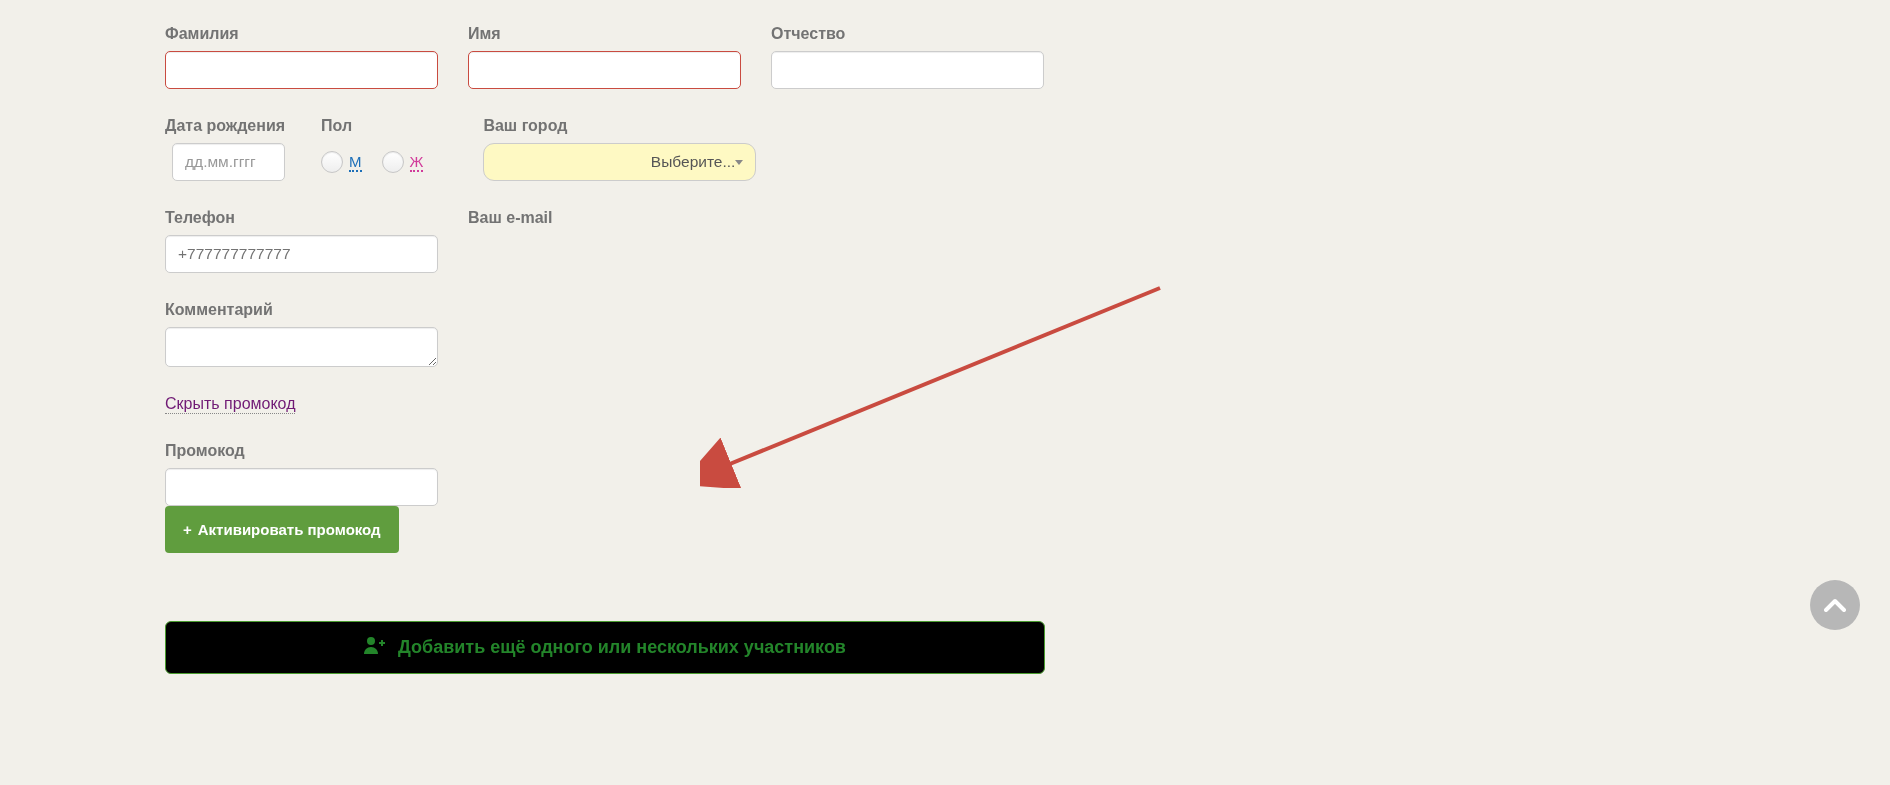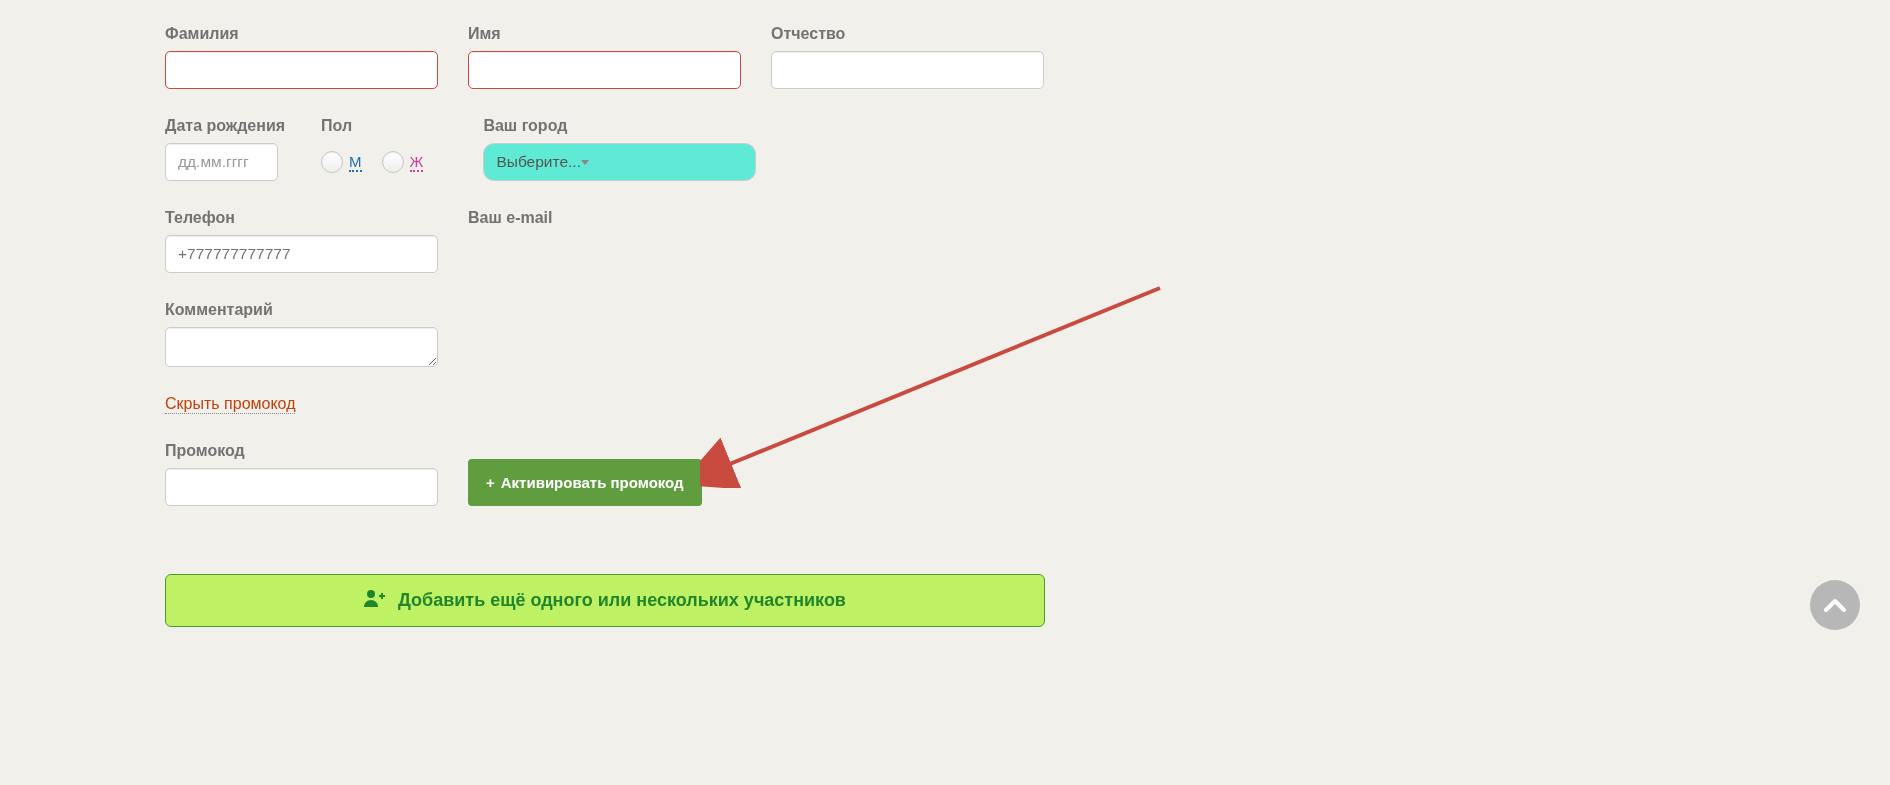--- a/index.html
+++ b/index.html
@@ -33,70 +33,70 @@
     padding: 6px 12px;
     font-size: 15.5px;
     color: #737373;
     box-shadow: inset 0 1px 1px rgba(0,0,0,.07);
     font-family: inherit;
   }
   input.error { border-color: #c94b40; }
   input.narrow { width: 113px; }
   textarea { height: 40px; width: 273px; resize: vertical; }
   .select {
-    background:#5eead4;
+    background:#fef9c3;
     border:1px solid #ccc;
     border-radius:11px;
     height:38px;
     width:273px;
     padding:7px 12px;
     color:#555;
     font-size:15.5px;
     display:flex;
     align-items:center;
-    justify-content:flex-start;
+    justify-content:flex-end;
     cursor:pointer;
   }
   .select .tri {
     width:0;height:0;border-left:4px solid transparent;border-right:4px solid transparent;border-top:5px solid #888;
   }
   .radio-wrap { display:flex; align-items:center; height:38px; }
   .radio {
     width:22px;height:22px;border-radius:50%;
     background:linear-gradient(#fff,#eee);
     border:1px solid #c7c7c7;
     margin-right:6px;
     box-shadow:inset 0 1px 1px rgba(0,0,0,.08);
     cursor:pointer;
   }
   .g-m { color:#1d6fb8; font-weight:500; border-bottom:2px dotted #1d6fb8; cursor:pointer; margin-right:20px; }
   .g-f { color:#d13b9a; font-weight:500; border-bottom:2px dotted #d13b9a; cursor:pointer; }
   .link-dotted {
-    color:#c2410c; font-size:16px;
+    color:#701a75; font-size:16px;
     border-bottom:1px dotted #888;
     cursor:pointer;
     display:inline-block;
     margin-bottom:28px;
   }
   .btn-green {
     background:#609d3e;
     color:#fff;
     border:none;
     border-radius:4px;
     padding:10px 18px;
     font-size:15px;
     font-weight:700;
     cursor:pointer;
     height:47px;
   }
   .btn-green .plus { font-weight:700; margin-right:6px; }
   .btn-add {
     width:880px;
     border:1px solid #4a9c2f;
-    background:#bef264;
+    background:#000000;
     color:#23852a;
     font-weight:700;
     font-size:18px;
     border-radius:6px;
     padding:14px 0;
     cursor:pointer;
     display:flex;
     align-items:center;
     justify-content:center;
     gap:12px;
@@ -133,21 +133,21 @@
       <input type="text" class="error" style="">
     </div>
     <div class="col col-wide">
       <label>Отчество</label>
       <input type="text" style="">
     </div>
   </div>
 
   
   <div class="row">
-    <div class="col" style="margin-right:36px;">
+    <div class="col" style="margin-right:36px;align-items:flex-end;">
       <label>Дата рождения</label>
       <input type="text" class="narrow" placeholder="дд.мм.гггг" style="">
     </div>
     <div class="col" style="margin-right:60px;">
       <label>Пол</label>
       <div class="radio-wrap">
         <span class="radio"></span>
         <span class="g-m">М</span>
         <span class="radio"></span>
         <span class="g-f">Ж</span>
@@ -178,21 +178,21 @@
     <div class="col">
       <label>Комментарий</label>
       <textarea style=""></textarea>
     </div>
   </div>
 
   
   <span class="link-dotted">Скрыть промокод</span>
 
   
-  <div class="row" style="align-items:flex-end;">
+  <div class="row" style="align-items:flex-start;flex-direction:column;">
     <div class="col col-wide">
       <label>Промокод</label>
       <input type="text" style="">
     </div>
     <div class="col">
       <button class="btn-green">
         <span class="plus">+</span><span>Активировать промокод</span>
       </button>
     </div>
   </div>

